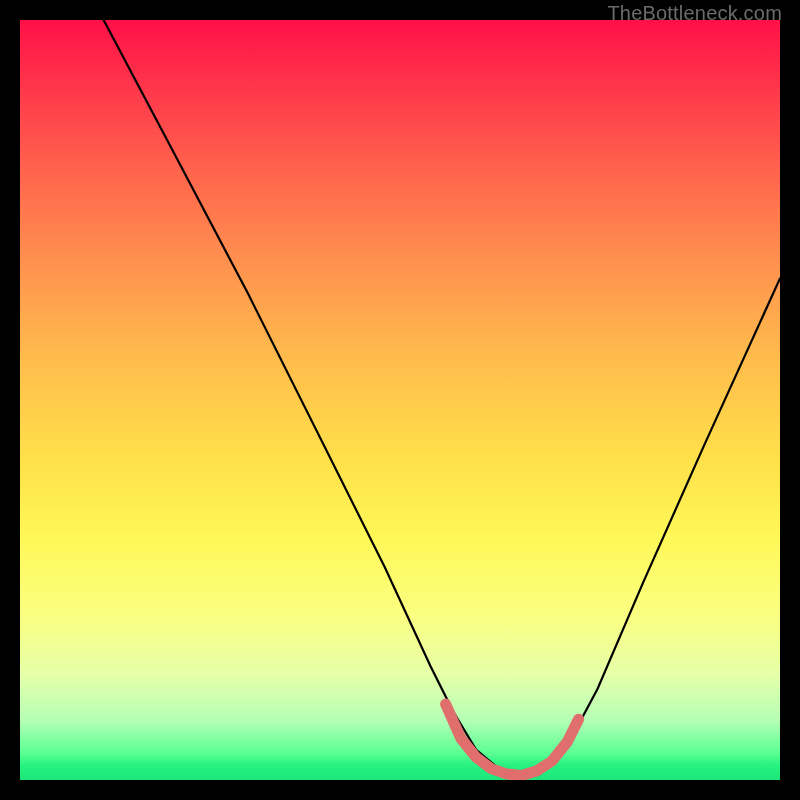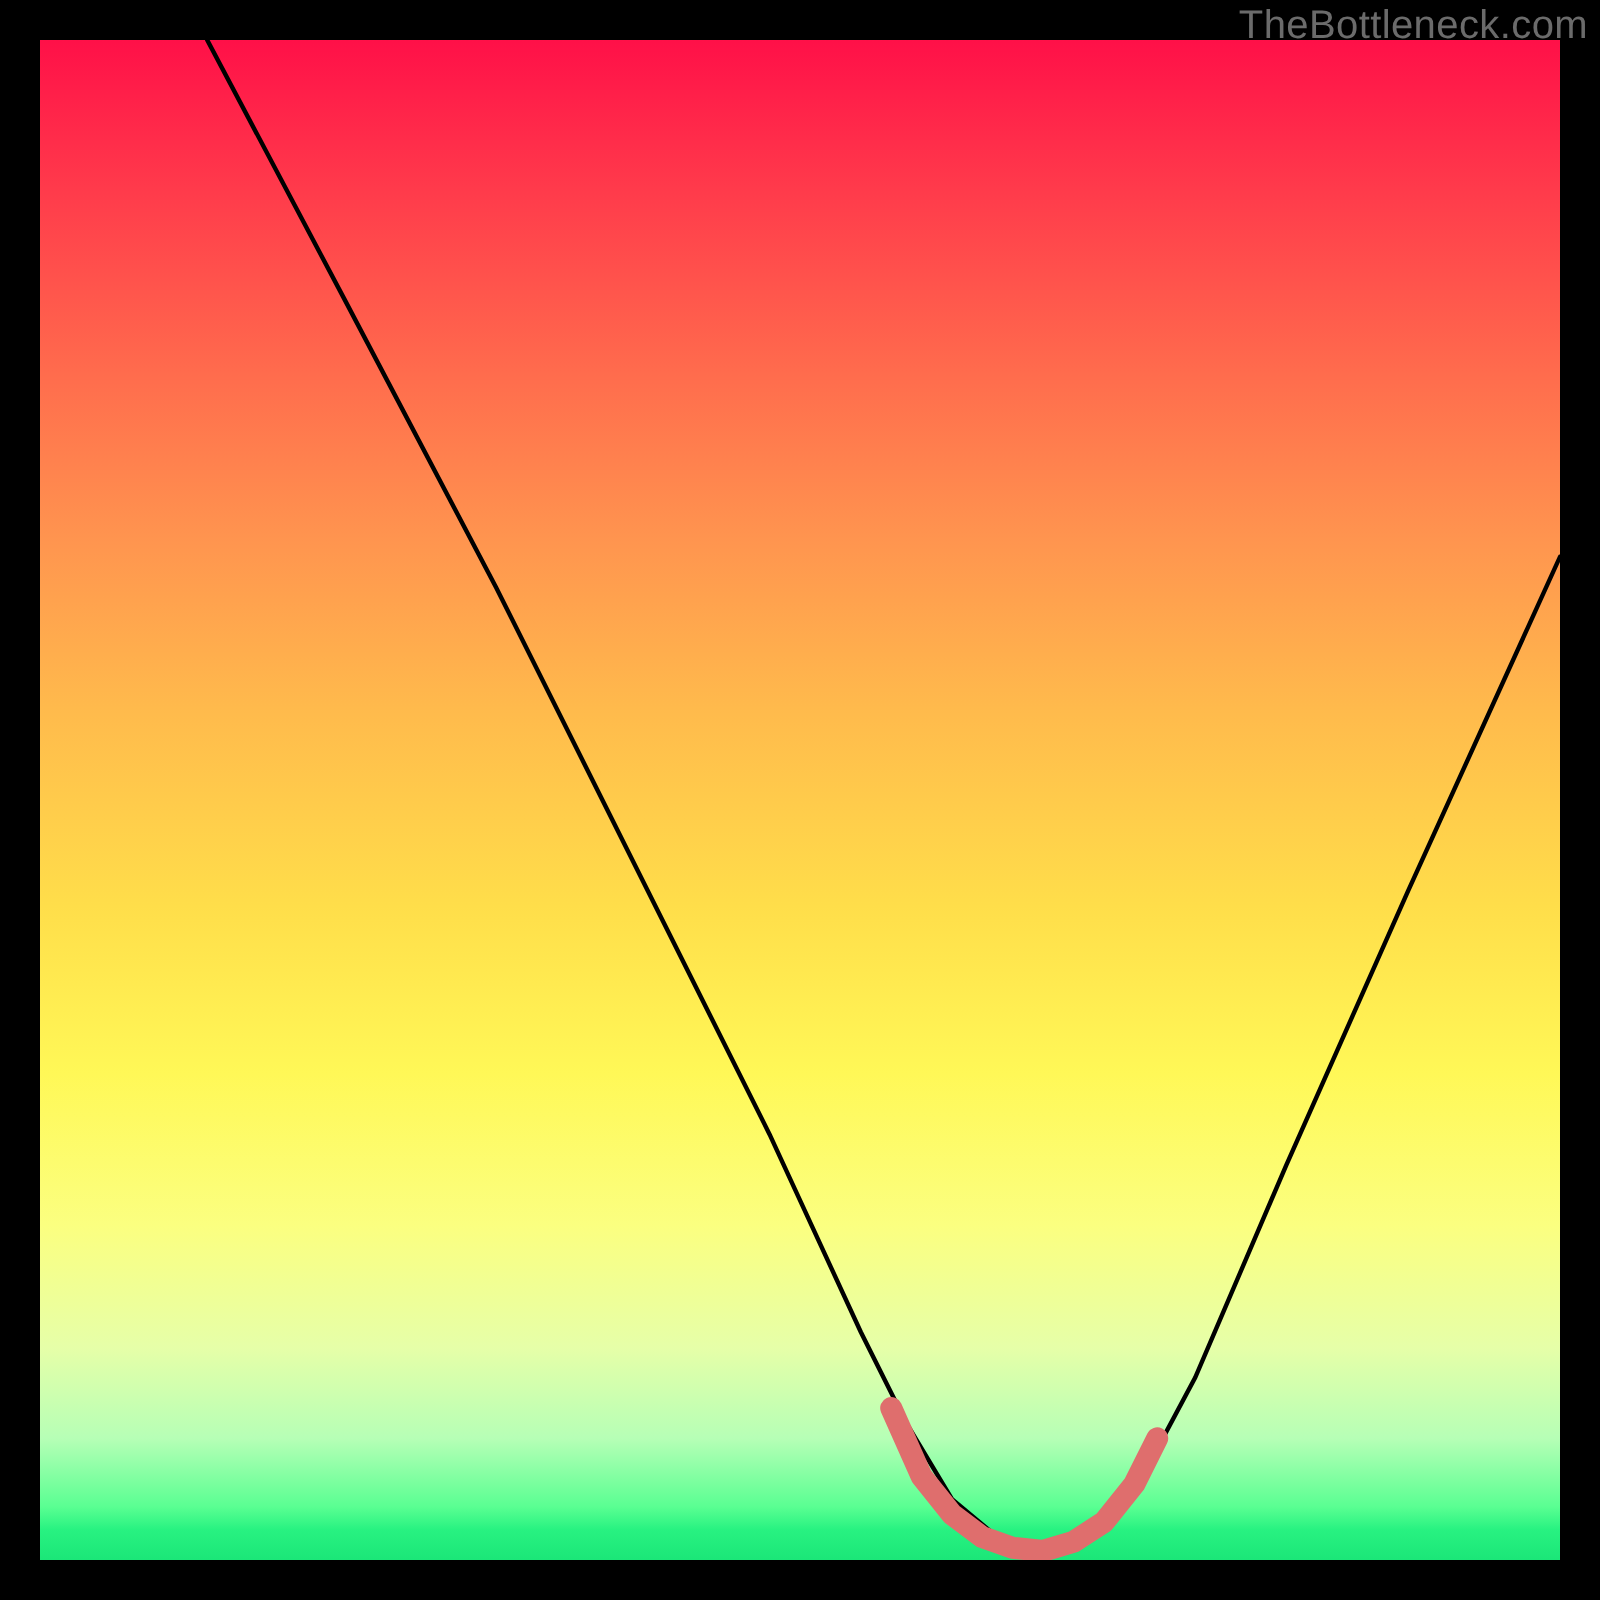--- a/index.html
+++ b/index.html
@@ -34,21 +34,21 @@
       #e6ffa8 86%,
       #b6ffb6 92%,
       #5aff92 96.5%,
       #28f281 98%,
       #1be678 100%
     );
   }
   .watermark {
     position: absolute;
     top: 2px;
-    right: 6px;
+    right: 18px;
     font-family: Arial, Helvetica, sans-serif;
     font-size: 20px;
     font-weight: 500;
     color: #6b6b6b;
     letter-spacing: 0.2px;
     z-index: 10;
   }
   svg.overlay {
     position: absolute;
     left: 0;

